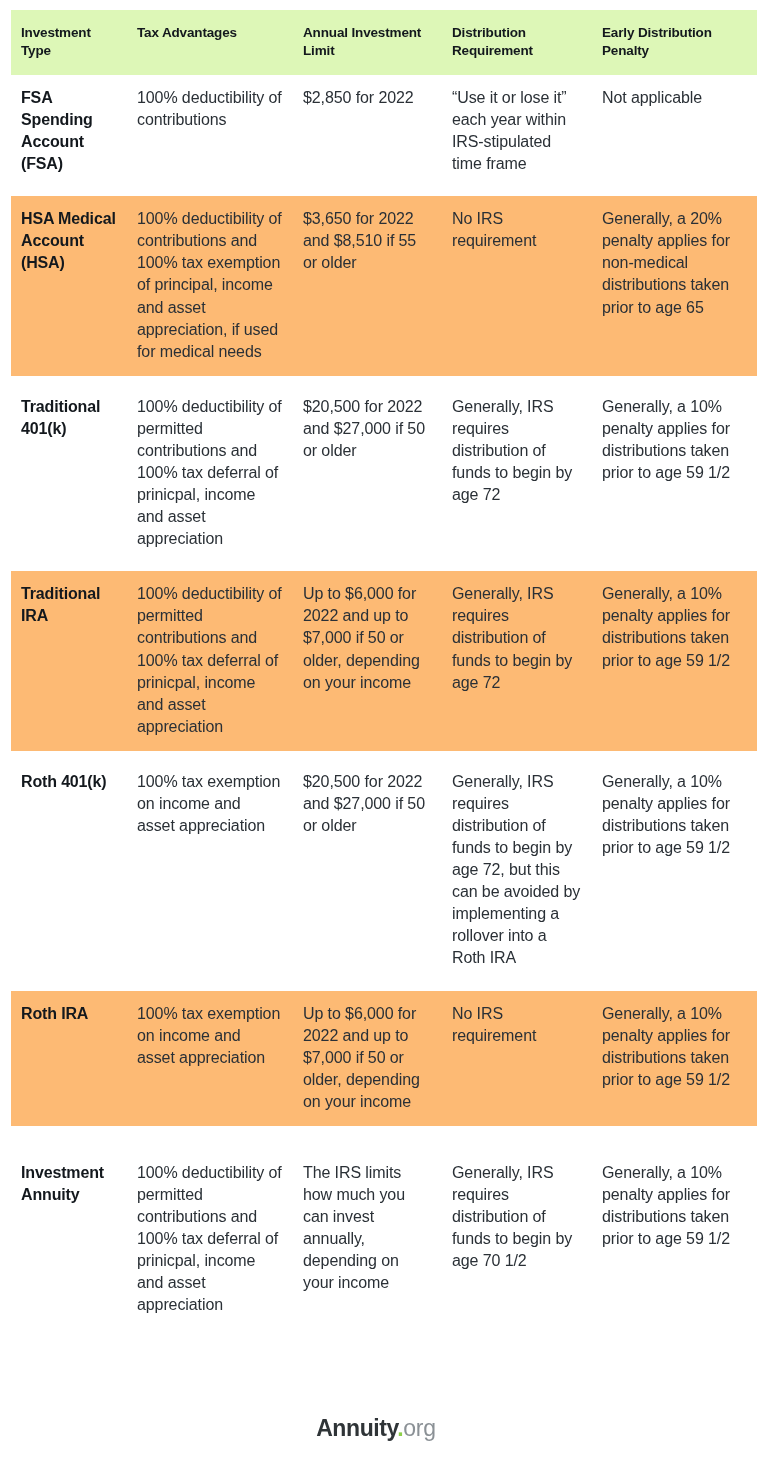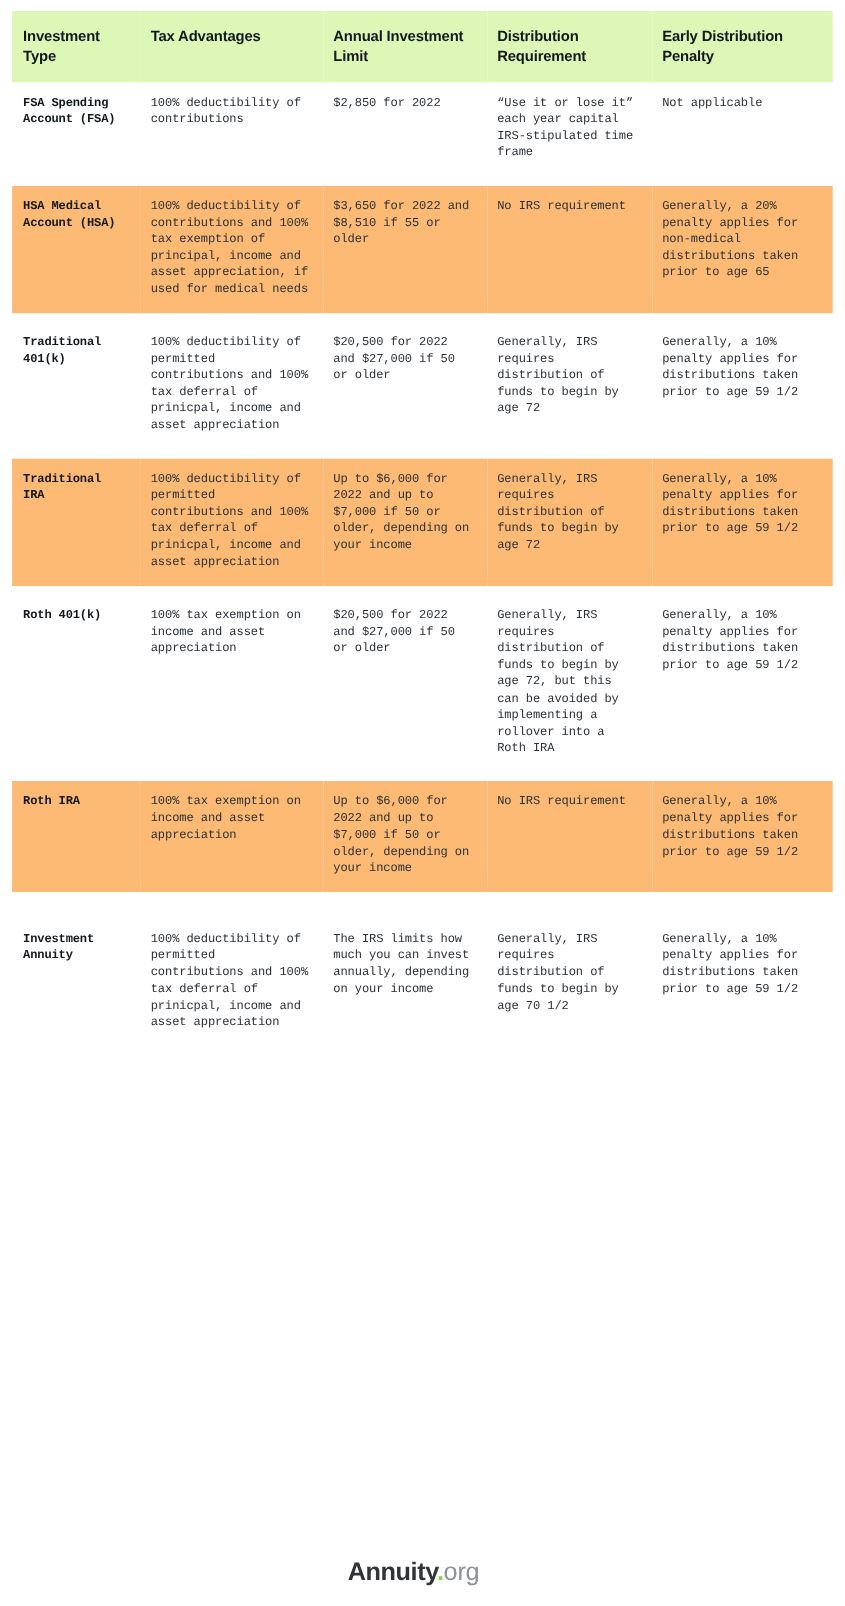--- a/index.html
+++ b/index.html
@@ -47,26 +47,25 @@
     font-weight: bold;
     line-height: 1.33;
     color: #13181d;
     padding: 14px 12px 15px 9px;
     letter-spacing: -0.15px;
   }
   thead th.first { padding-left: 10px; }
 
   tbody td {
     vertical-align: top;
-    font-size: 11px;
+    font-size: 16px;
     line-height: 1.38;
     color: #2a3036;
     padding: 12px 12px 13px 9px;
     letter-spacing: -0.1px;
-    font-family: Liberation Mono, monospace;
   }
 
   tbody td.rowhead {
     font-weight: bold;
     color: #13181d;
     padding-left: 10px;
     letter-spacing: -0.15px;
   }
 
   tbody tr.alt {
@@ -130,21 +129,21 @@
         <th>Distribution Requirement</th>
         <th>Early Distribution Penalty</th>
       </tr>
     </thead>
     <tbody>
 
       <tr class="plain">
         <td class="rowhead">FSA Spending Account (FSA)</td>
         <td>100% deductibility of contributions</td>
         <td>$2,850 for 2022</td>
-        <td>“Use it or lose it” each year capital IRS-stipulated time frame</td>
+        <td>“Use it or lose it” each year within IRS-stipulated time frame</td>
         <td>Not applicable</td>
       </tr>
       <tr class="spacer-row">
           <td colspan="5"></td>
         </tr>
 
       <tr class="alt">
         <td class="rowhead">HSA Medical Account (HSA)</td>
         <td>100% deductibility of contributions and 100% tax exemption of principal, income and asset appreciation, if used for medical needs</td>
         <td>$3,650 for 2022 and $8,510 if 55 or older</td>

